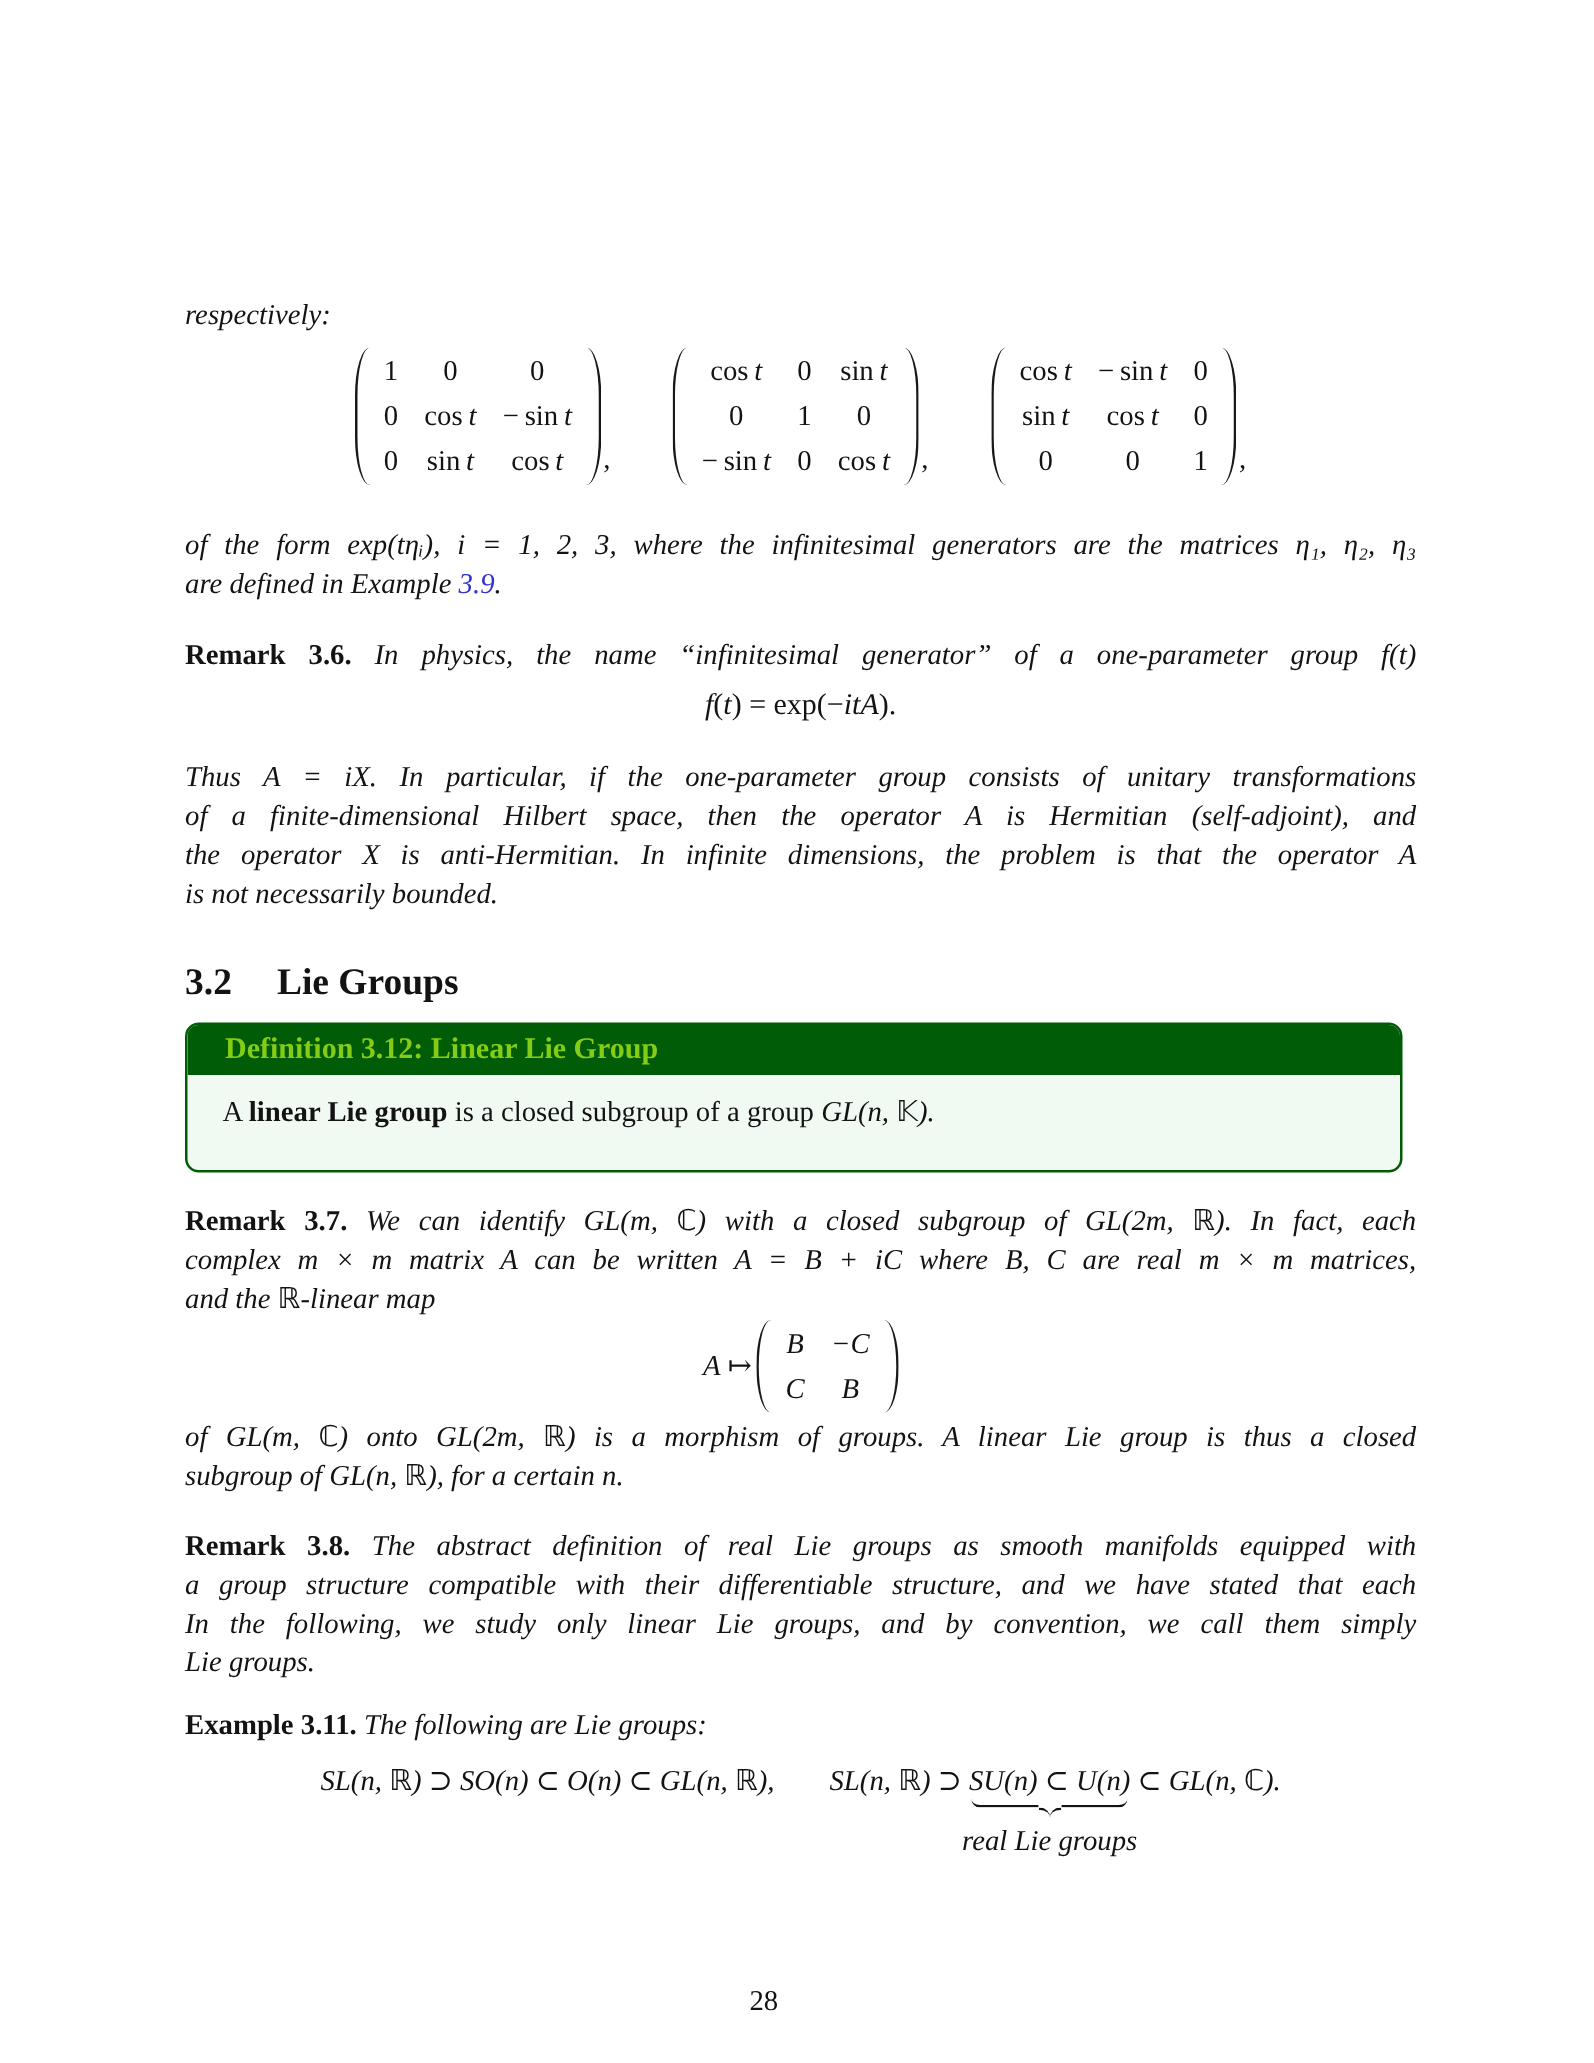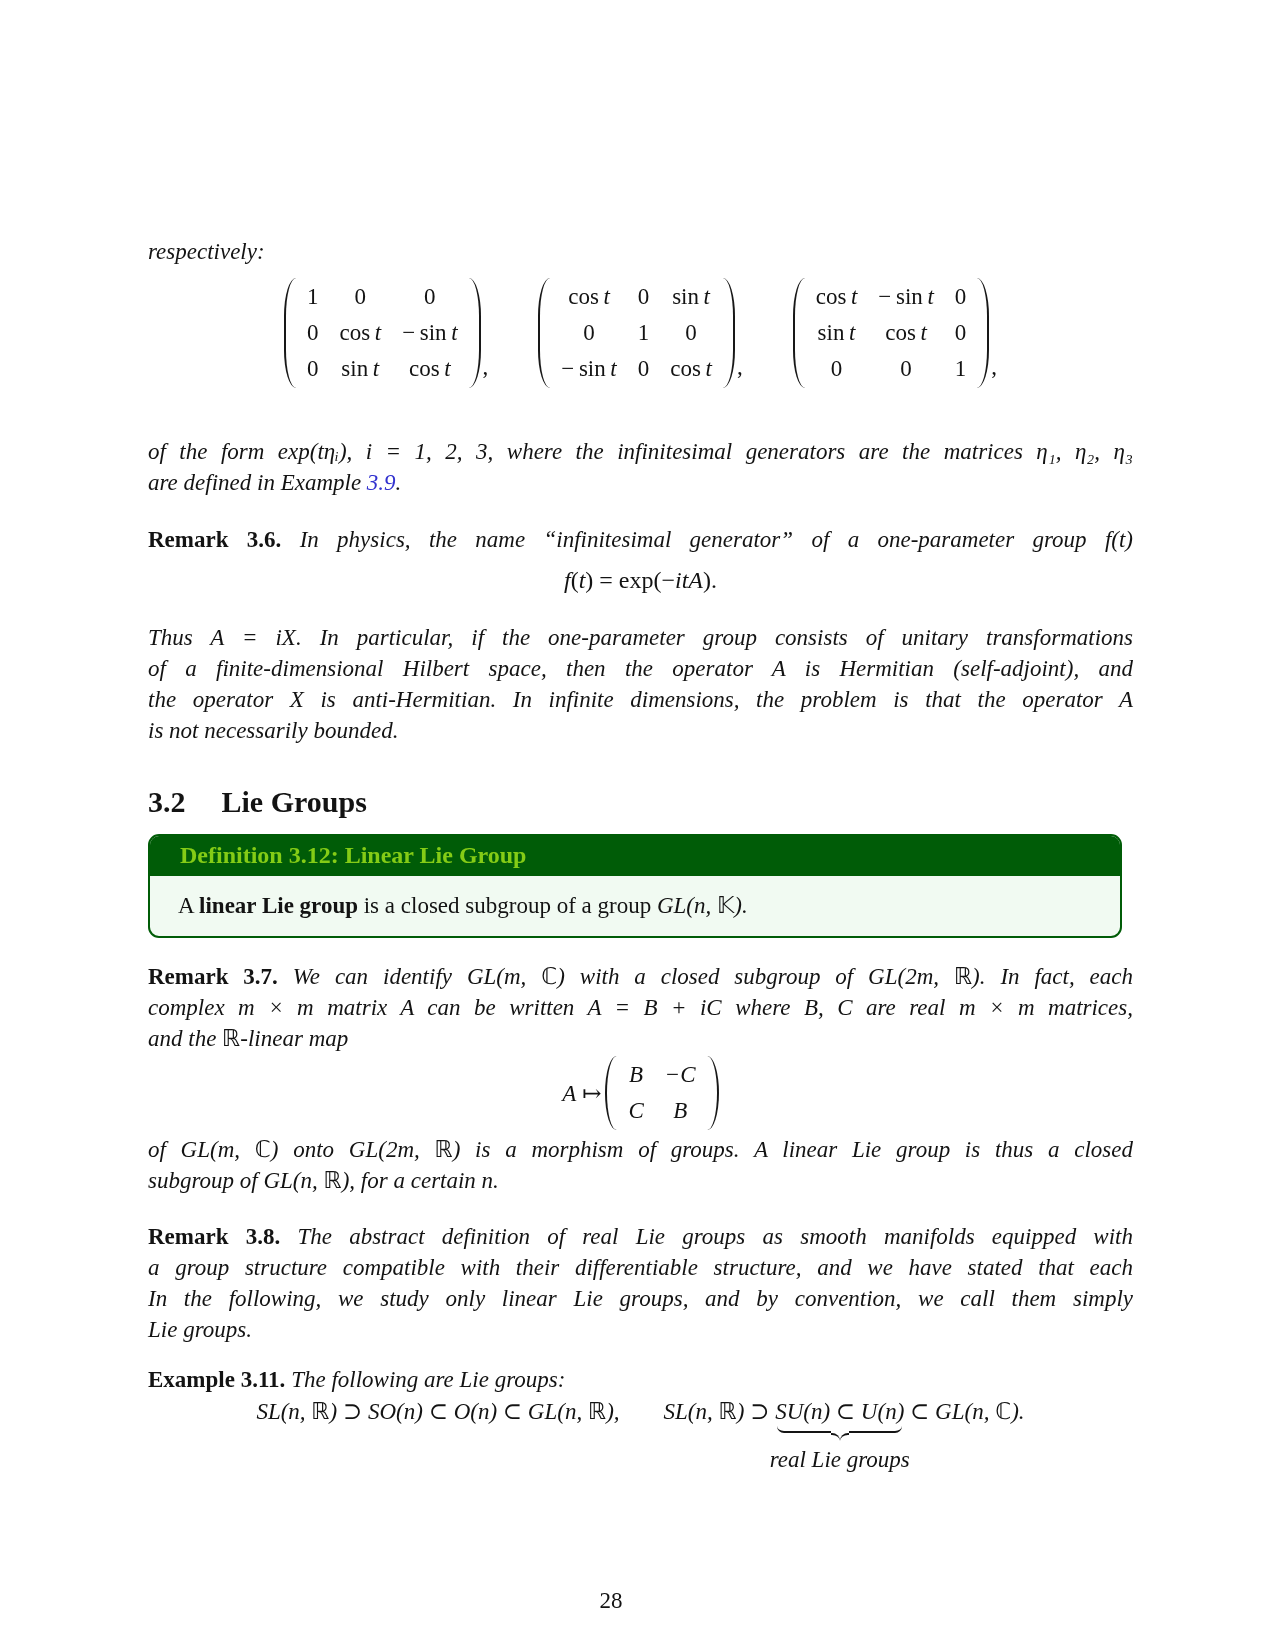--- a/index.html
+++ b/index.html
@@ -33,43 +33,43 @@
   
   .mrow{margin-top:11px;display:flex;justify-content:center;align-items:center;gap:50px;}
   .munit{display:flex;align-items:stretch;font-size:23px;}
   .mgrid{display:grid;column-gap:21px;row-gap:8px;padding:5px 9px;align-items:center;justify-items:center;font-style:normal;}
   .mcell{line-height:28px;white-space:nowrap;}
   .paren{width:12px;}
   .paren.l{border-left:2px solid #181818;border-radius:12px 0 0 12px / 38px 0 0 38px;}
   .paren.r{border-right:2px solid #181818;border-radius:0 12px 12px 0 / 0 38px 38px 0;}
   .mcomma{align-self:flex-end;font-style:normal;padding-bottom:8px;padding-left:2px;}
 
-  .par1{margin-top:48px;}
+  .par1{margin-top:32px;}
   .remark36{margin-top:26px;}
   .equation{margin-top:10px;font-size:24px;line-height:31px;text-align:center;font-style:normal;}
   .par2{margin-top:26px;}
 
   .secheading{margin-top:37px;font-size:30px;line-height:38px;font-weight:bold;font-style:normal;}
   .secheading .secnum{margin-right:36px;}
 
   
   .defbox{margin-top:13px;width:974px;border:2px solid #005c07;border-radius:11px;overflow:hidden;background:#f1faf2;box-sizing:border-box;}
   .defbox-header{background:#005c07;padding:5px 10px 7px 30px;}
   .defbox-title{color:#84cc16;font-size:24px;line-height:28px;font-weight:bold;font-style:normal;}
-  .defbox-body{padding:15px 10px 15px 28px;font-size:23px;line-height:30px;font-style:normal;}
+  .defbox-body{padding:15px 10px 31px 28px;font-size:23px;line-height:30px;font-style:normal;}
 
   .remark37a{margin-top:23px;}
   .eqmap{margin-top:2px;display:flex;justify-content:center;align-items:center;font-size:23px;min-height:64px;}
   .eqmap .munit{margin-left:4px;}
   .remark37b{margin-top:4px;}
   .remark38{margin-top:25px;}
   .example{margin-top:19px;}
 
   
-  .chains{display:flex;justify-content:center;gap:44px;font-size:23px;line-height:34px;font-style:italic;white-space:nowrap;}
+  .chains{margin-top:13px;display:flex;justify-content:center;gap:44px;font-size:23px;line-height:34px;font-style:italic;white-space:nowrap;}
   .braced{position:relative;display:inline-block;}
   .ub{position:absolute;top:calc(100% - 3px);left:2px;right:2px;height:15px;}
   .ub i{position:absolute;box-sizing:border-box;display:block;}
   .ub .e1{left:0;width:calc(50% - 9px);top:0;height:7px;border-bottom:2px solid #141414;border-bottom-left-radius:9px;}
   .ub .e2{left:calc(50% - 9px);width:9px;top:7px;height:8px;border-top:2px solid #141414;border-top-right-radius:9px;}
   .ub .e3{left:50%;width:9px;top:7px;height:8px;border-top:2px solid #141414;border-top-left-radius:9px;}
   .ub .e4{left:calc(50% + 9px);right:0;top:0;height:7px;border-bottom:2px solid #141414;border-bottom-right-radius:9px;}
   .ub-label{position:absolute;top:calc(100% + 14px);left:50%;transform:translateX(-50%);white-space:nowrap;font-style:italic;font-size:23px;}
 
   .footer{position:absolute;left:0;top:1588px;width:100%;text-align:center;font-size:23px;font-style:normal;}

